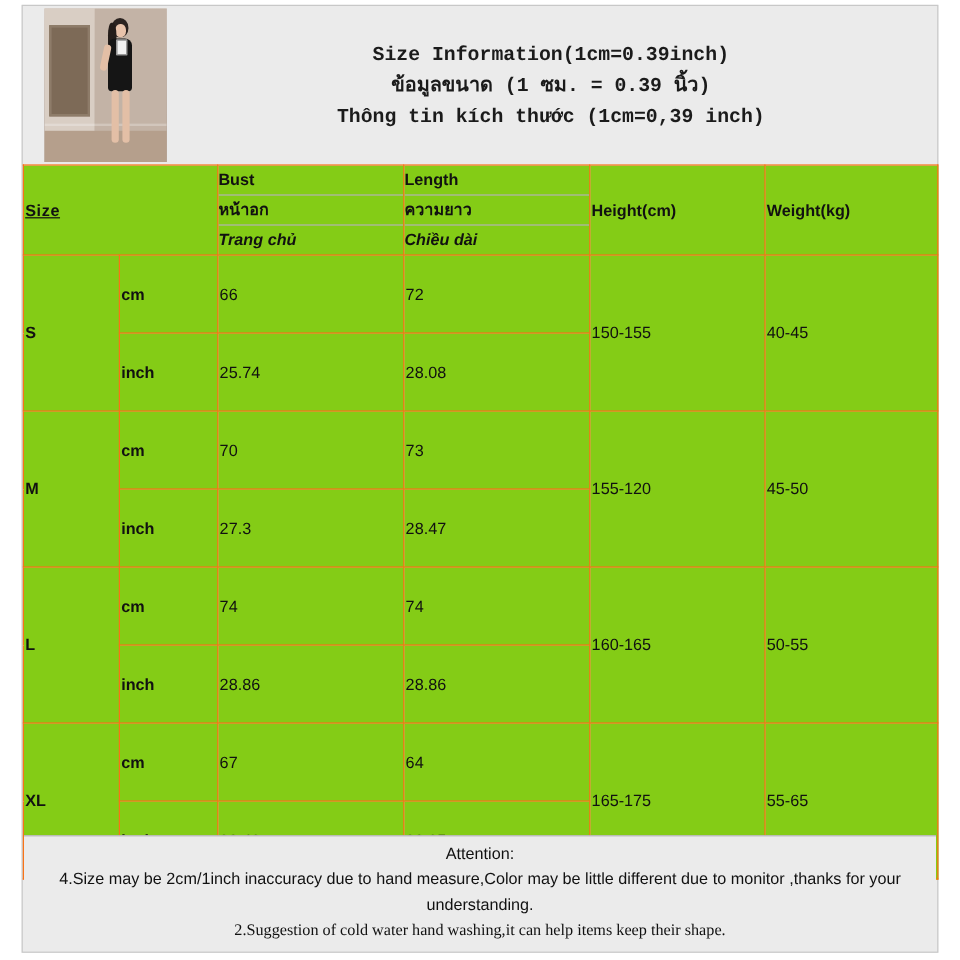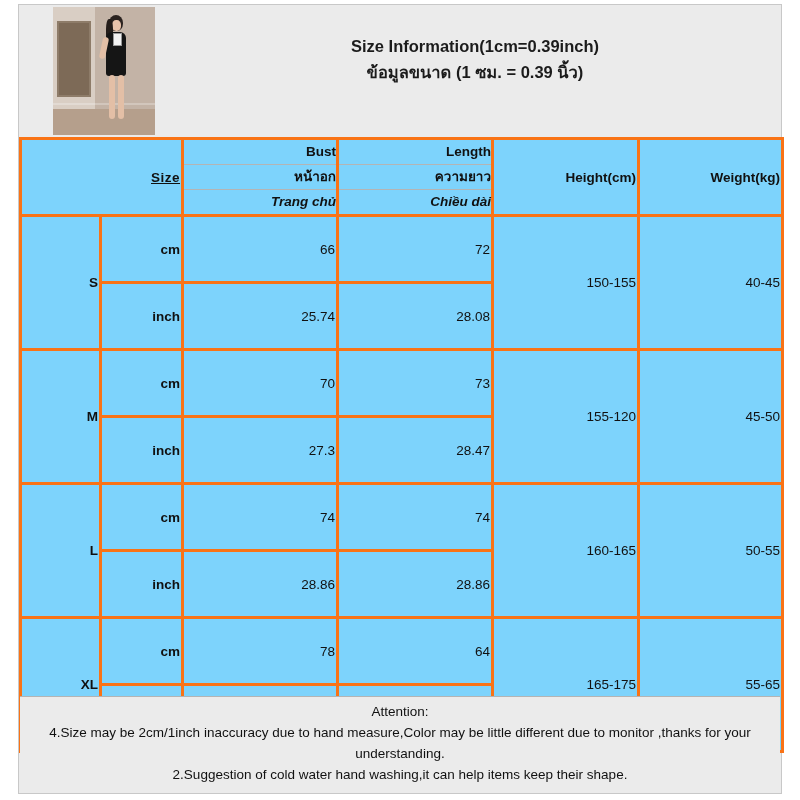--- a/index.html
+++ b/index.html
@@ -25,24 +25,25 @@
     width: 764px;
     height: 790px;
     background: #ebebeb;
     border: 1px solid #c8c8c8;
     box-sizing: border-box;
   }
 
   
   .header {
     position: absolute;
-    left: 16px;
+    left: 0;
     top: 0;
     width: 100%;
     height: 132px;
+    font-family: Liberation Mono, monospace;
   }
   .photo {
     position: absolute;
     left: 18px;
     top: 2px;
     width: 102px;
     height: 128px;
     background: linear-gradient(180deg, #cdbfb4 0%, #b9a79a 40%, #9e8d80 100%);
     overflow: hidden;
   }
@@ -117,26 +118,26 @@
   
   table.size-table {
     position: absolute;
     left: 0;
     top: 132px;
     width: 100%;
     border-collapse: collapse;
     table-layout: fixed;
   }
   table.size-table td {
-    border: 3px solid #f97316;
-    text-align: right;
+    border: 1px solid #f97316;
+    text-align: left;
     vertical-align: middle;
     font-size: 13.5px;
     color: #111;
-    background: #7dd3fc;
+    background: #84cc16;
   }
   .col-size   { width: 80px; }
   .col-unit   { width: 82px; }
   .col-bust   { width: 155px; }
   .col-length { width: 155px; }
   .col-height { width: 146px; }
   .col-weight { width: 144px; }
 
   td.size-head {
     font-size: 23px;
@@ -196,20 +197,21 @@
     color: #111;
   }
   .footer .line1 {
     font-size: 13.5px;
     line-height: 21px;
     padding: 0 8px;
   }
   .footer .line2 {
     font-size: 13.5px;
     line-height: 21px;
+    font-family: Liberation Serif, serif;
   }
 </style>
 </head>
 <body>
 
 <div id="page">
   <div class="sheet">
 
     <div class="header">
       <div class="photo">
@@ -226,20 +228,21 @@
           <div class="armL"></div>
           <div class="phone"></div>
           <div class="legL"></div>
           <div class="legR"></div>
         </div>
       </div>
 
       <div class="title-block">
         <div>Size Information(1cm=0.39inch)</div>
         <div>ข้อมูลขนาด (1 ซม. = 0.39 นิ้ว)</div>
+        <div>Thông tin kích thước (1cm=0,39 inch)</div>
       </div>
     </div>
 
     <table class="size-table">
       <colgroup>
         <col class="col-size">
         <col class="col-unit">
         <col class="col-bust">
         <col class="col-length">
         <col class="col-height">
@@ -300,21 +303,21 @@
         </tr>
         <tr class="datarow">
           <td class="unitcell">inch</td>
           <td class="valcell">28.86</td>
           <td class="valcell">28.86</td>
         </tr>
 
         <tr class="datarow">
           <td class="sizecell" rowspan="2">XL</td>
           <td class="unitcell">cm</td>
-          <td class="valcell">78</td>
+          <td class="valcell">67</td>
           <td class="valcell">64</td>
           <td class="rangecell" rowspan="2">165-175</td>
           <td class="rangecell" rowspan="2">55-65</td>
         </tr>
         <tr class="datarow">
           <td class="unitcell">inch</td>
           <td class="valcell">30.42</td>
           <td class="valcell">29.25</td>
         </tr>
       </tbody>

